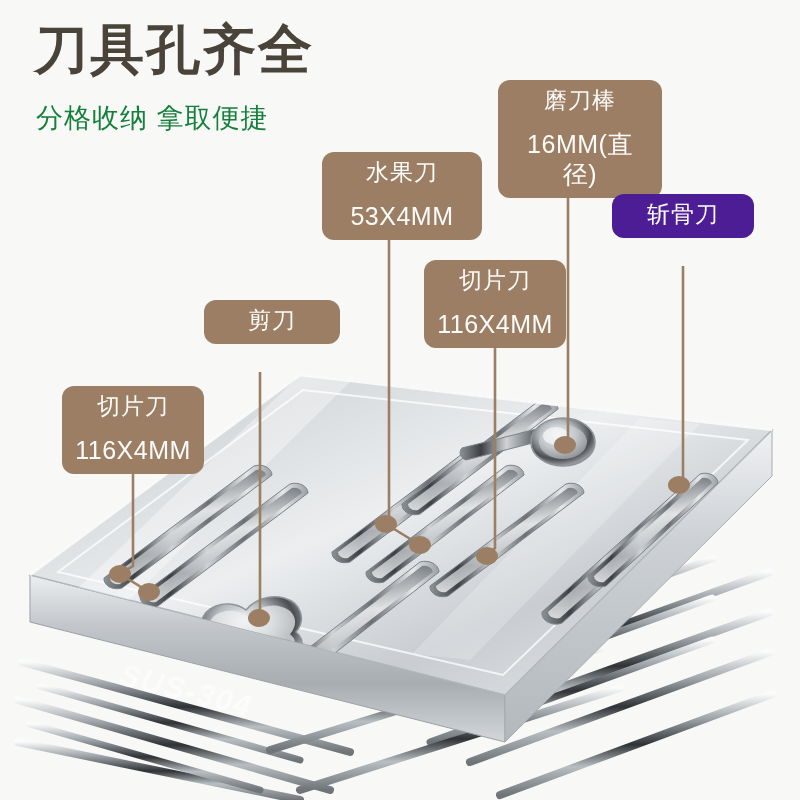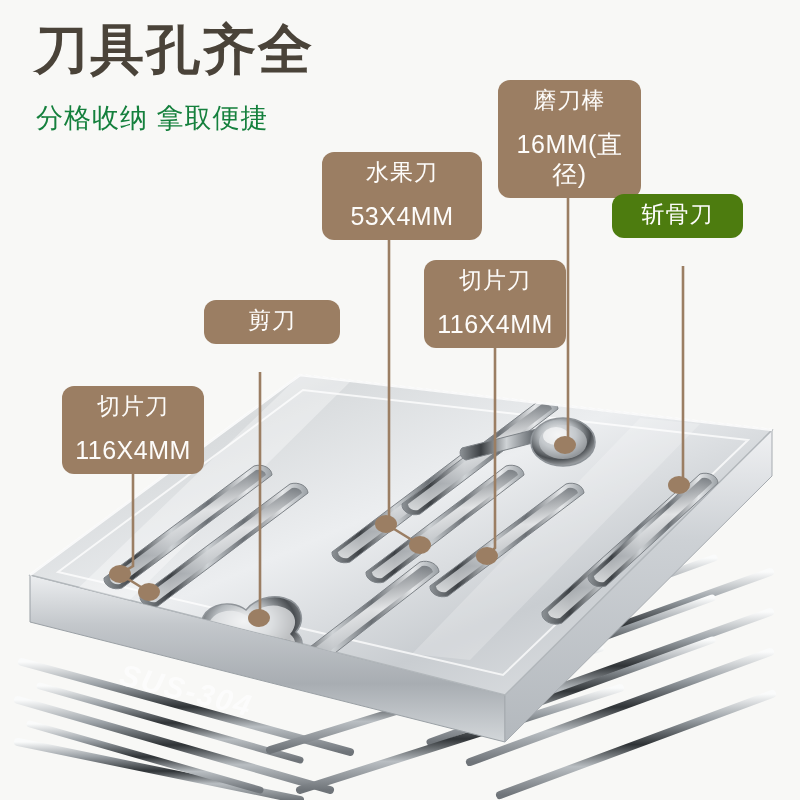--- a/index.html
+++ b/index.html
@@ -283,29 +283,29 @@
         <ellipse cx="120" cy="574" rx="11" ry="9" fill="#9b7e63"></ellipse>
         <ellipse cx="149" cy="592" rx="11" ry="9" fill="#9b7e63"></ellipse>
         <ellipse cx="420" cy="545" rx="11" ry="9" fill="#9b7e63"></ellipse>
       </g>
   </svg>
 
   <div class="headline">刀具孔齐全</div>
   <div class="subhead">分格收纳 拿取便捷</div>
 
   <div id="callout-layer">
-      <div class="callout" style="left: 498px; top: 80px; width: 143px; background: rgb(155, 126, 99);">
+      <div class="callout" style="left: 498px; top: 80px; width: 164px; background: rgb(155, 126, 99);">
         <span class="c-title">磨刀棒</span>
         <span class="c-dim">16MM(直径)</span>
       </div>
       <div class="callout" style="left: 322px; top: 152px; width: 160px; background: rgb(155, 126, 99);">
         <span class="c-title">水果刀</span>
         <span class="c-dim">53X4MM</span>
       </div>
-      <div class="callout" style="left: 612px; top: 194px; width: 131px; background: #4d7c0f;">
+      <div class="callout" style="left: 612px; top: 194px; width: 142px; background: #4c1d95;">
         <span class="c-title">斩骨刀</span>
       </div>
       <div class="callout" style="left: 424px; top: 260px; width: 142px; background: rgb(155, 126, 99);">
         <span class="c-title">切片刀</span>
         <span class="c-dim">116X4MM</span>
       </div>
       <div class="callout" style="left: 204px; top: 300px; width: 136px; background: rgb(155, 126, 99);">
         <span class="c-title">剪刀</span>
       </div>
       <div class="callout" style="left: 62px; top: 386px; width: 142px; background: rgb(155, 126, 99);">

